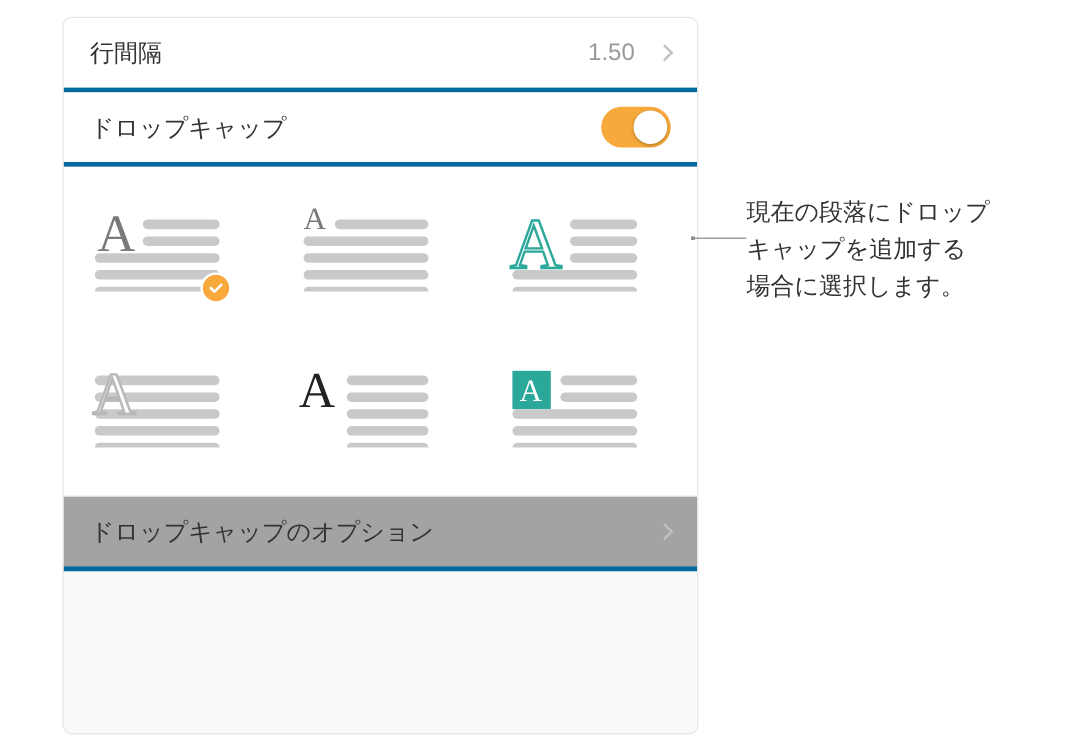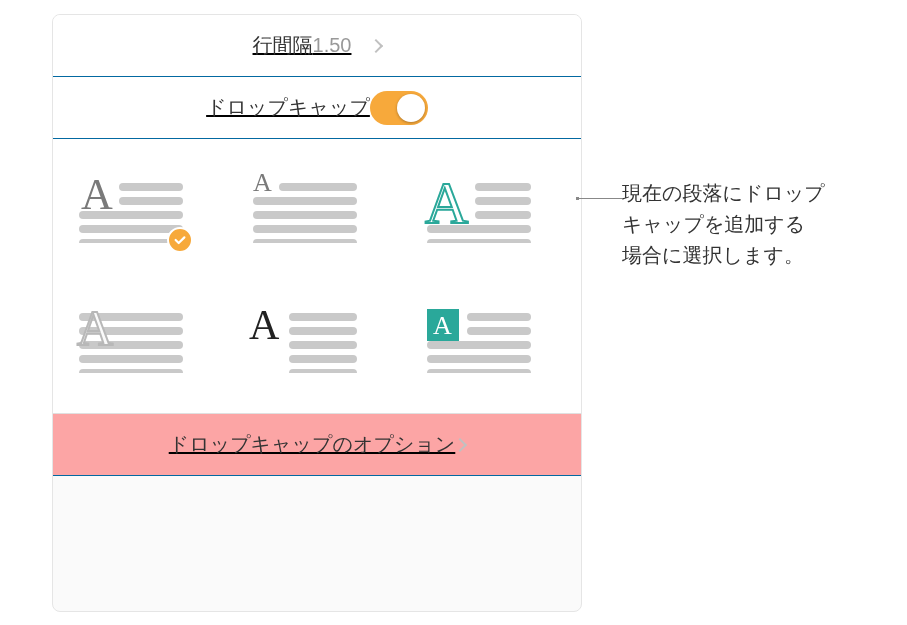--- a/index.html
+++ b/index.html
@@ -17,26 +17,25 @@
       width: 530px;
       height: 598px;
       background: #fafafa;
       border: 1px solid #e5e5e5;
       border-radius: 8px;
       overflow: hidden;
     }
     .row {
       display: flex;
       align-items: center;
-      justify-content: center;
+      justify-content: space-between;
       padding: 0 22px;
       height: 62px;
-      border-bottom: 1px solid #0369a1;
-      background: #fff;
-      text-decoration: underline;
+      border-bottom: 4px solid #0369a1;
+      background: #fff;
     }
     .row-label {
       font-size: 20px;
       color: #333;
     }
     .row-value {
       font-size: 20px;
       color: #999;
       margin-right: 20px;
     }
@@ -97,27 +96,27 @@
       border: 2px solid #fff;
       display: flex;
       align-items: center;
       justify-content: center;
     }
     .check-badge svg {
       width: 14px;
       height: 14px;
     }
     .options-row {
-      background: #fca5a5;
+      background: #a3a3a3;
       height: 62px;
     }
     .callout {
       position: absolute;
       left: 622px;
-      top: 178px;
+      top: 162px;
       font-size: 20px;
       line-height: 1.55;
       color: #333;
     }
     .callout-line {
       position: absolute;
       left: 576px;
       top: 198px;
       width: 46px;
       height: 1px;

